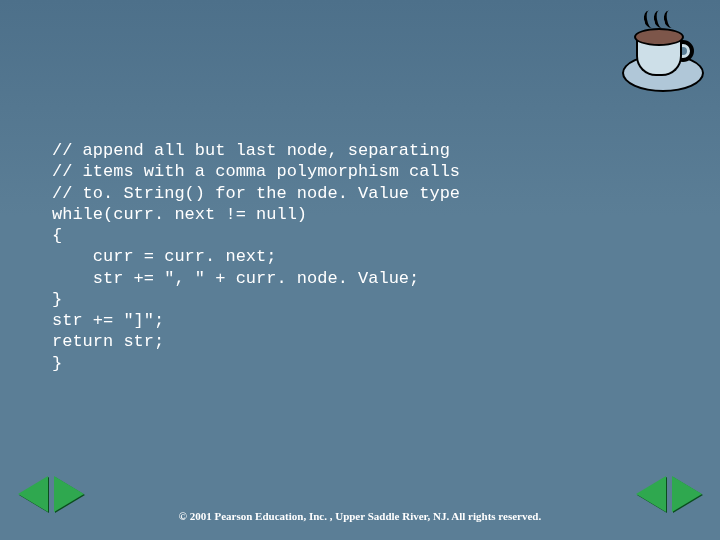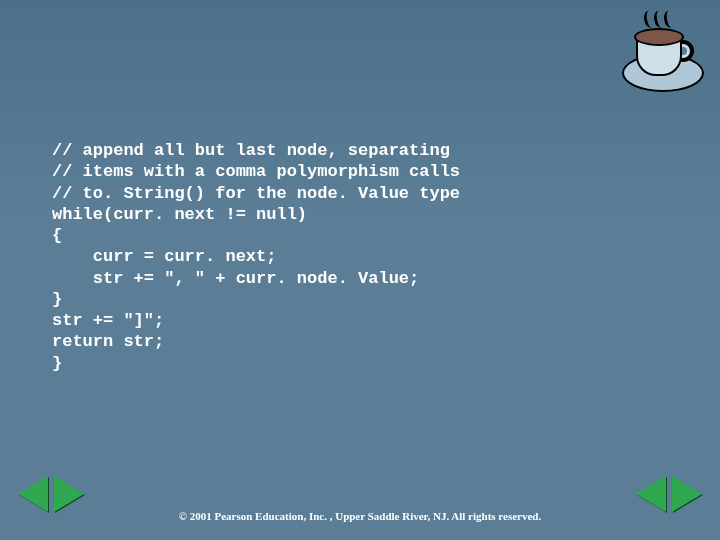--- a/index.html
+++ b/index.html
@@ -29,21 +29,21 @@
     color: #ffffff;
     text-shadow: 2px 2px 3px rgba(0,0,0,0.6);
     letter-spacing: 0.5px;
   }
   .code {
     position: absolute;
     top: 140px;
     left: 52px;
     font-family: 'Courier New', Courier, monospace;
     font-size: 17px;
-    font-weight: bold;
+    font-weight: normal;
     color: #ffffff;
     white-space: pre;
     line-height: 1.25;
   }
   .footer {
     position: absolute;
     bottom: 18px;
     left: 0;
     right: 0;
     text-align: center;

